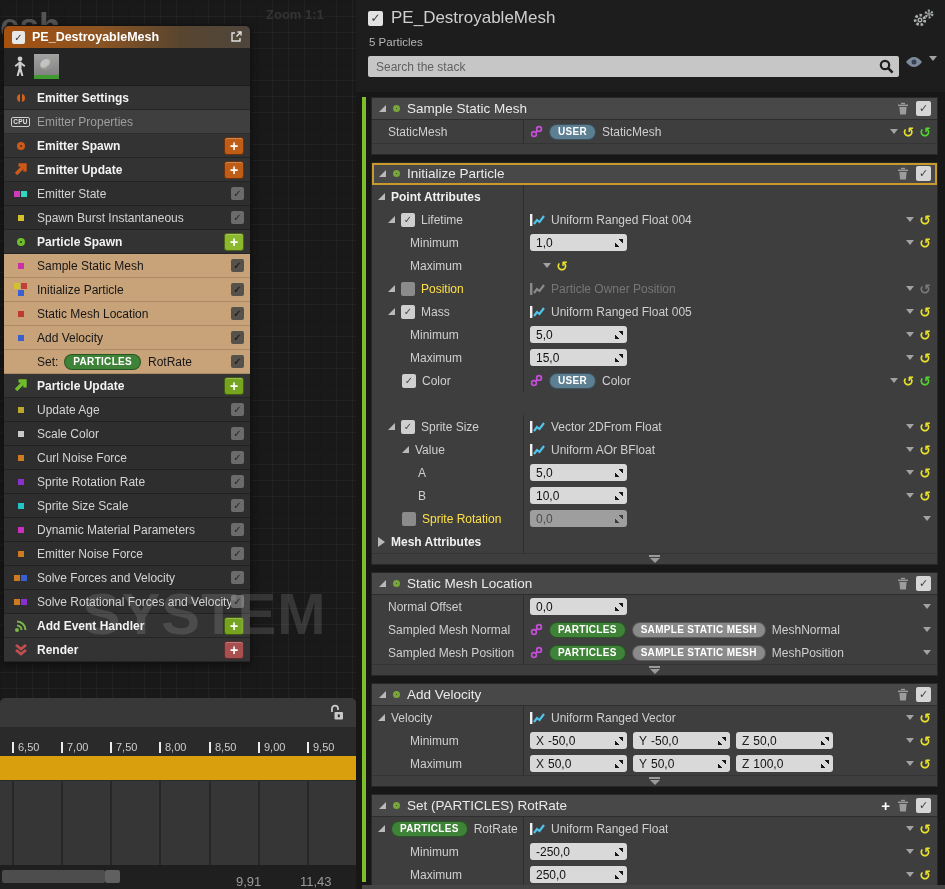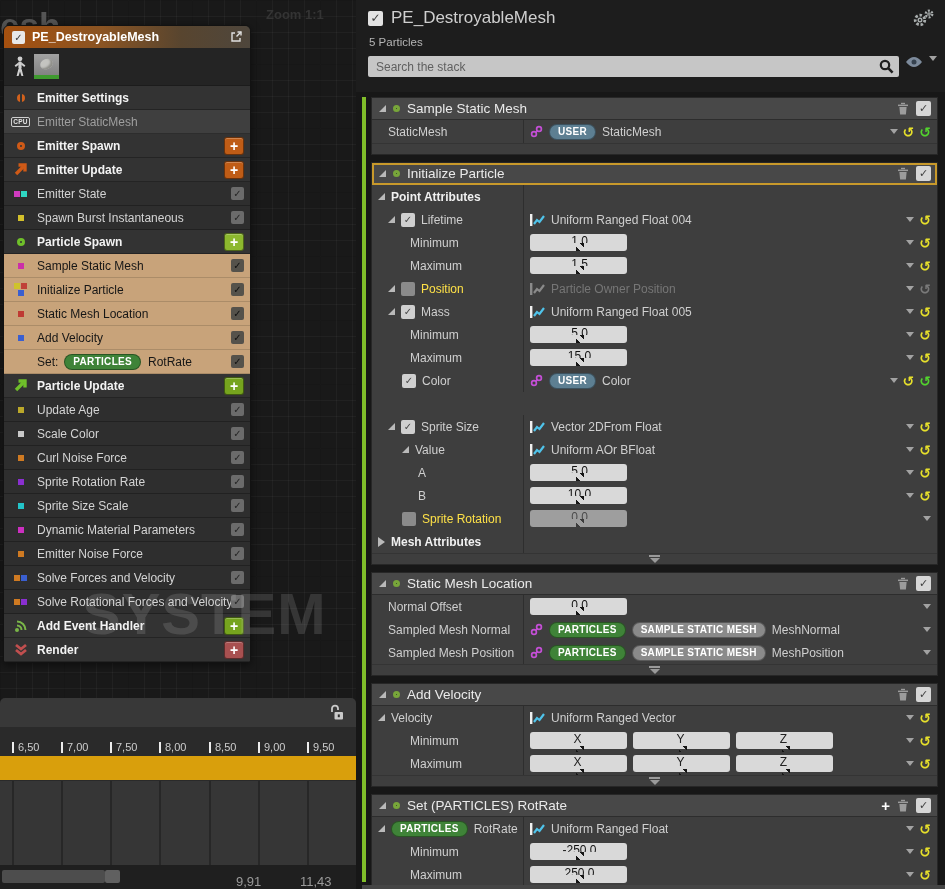--- a/index.html
+++ b/index.html
@@ -120,21 +120,21 @@
   .s-right { width:50px; flex:0 0 50px; display:flex; align-items:center; justify-content:flex-end;
     gap:5px; padding-right:6px; }
   .s-row.subhead { font-weight:bold; color:#f0f0f0; }
   .tri { width:0; height:0; border-left:7px solid transparent; border-bottom:7px solid #b9b9b9; flex:0 0 7px; }
   .tri-r { width:0; height:0; border-top:5px solid transparent; border-bottom:5px solid transparent;
     border-left:7px solid #b9b9b9; flex:0 0 7px; }
   .cb-param { width:14px; height:14px; background:#cfcfcf; color:#454545; font-size:10px; flex:0 0 14px; }
   .cb-off { width:14px; height:14px; background:#8b8b8b; flex:0 0 14px; border-radius:2px; }
 
   .inp { width:97px; height:17px; background:#d9d9d9; border-radius:3px; display:flex;
-    align-items:center; padding:0 4px 0 6px; color:#111; font-size:12px;flex-direction:column; }
+    align-items:center; padding:0 4px 0 6px; color:#111; font-size:12px; }
   .inp .txt { flex:1; white-space:nowrap; overflow:hidden; }
   .inp .axis { color:#222; margin-right:4px; }
   .inp.dis { background:#9e9e9e; color:#4c4c4c; }
   .corner { width:8px; height:8px; flex:0 0 8px;
     background:linear-gradient(45deg,#161616 26%,transparent 27%,transparent 73%,#161616 74%); }
   .inp.dis .corner { background:linear-gradient(45deg,#3c3c3c 26%,transparent 27%,transparent 73%,#3c3c3c 74%); }
 
   .pill { display:inline-flex; align-items:center; border-radius:9px; padding:1px 8px;
     color:#fff; font-size:10px; font-weight:bold; letter-spacing:0.3px; white-space:nowrap;
     border:1px solid rgba(0,0,0,0.35); line-height:12px; }
@@ -192,21 +192,21 @@
             <span class="icn">
               <span class="ring" style="border-color: rgb(210, 97, 28);"></span>
               <span class="ring-gap" style="background: rgb(51, 51, 51);"></span>
             </span>
             <span class="lbl">Emitter Settings</span>
           </div>
           <div class="n-row hl">
             <span class="icn">
               <span class="cpu-box">CPU</span>
             </span>
-            <span class="lbl">Emitter StaticMesh</span>
+            <span class="lbl">Emitter Properties</span>
           </div>
           <div class="n-row bold">
             <span class="icn">
               <span class="ring" style="border-color: rgb(207, 90, 23);"></span>
             </span>
             <span class="lbl">Emitter Spawn</span>
             <span class="n-plus" style="background: rgb(191, 92, 22);">+</span>
           </div>
           <div class="n-row bold">
             <span class="icn">
@@ -594,26 +594,20 @@
               </div>
               <div class="s-right">
                 <span class="chev"></span>
                 <span class="undo" style="color: rgb(230, 223, 43);">↺</span>
               </div>
             </div>
             <div class="s-row">
               <div class="s-label" style="padding-left: 38px;">
                 <span>Maximum</span>
               </div>
-              <div class="s-value">
-                <div class="inp">
-                  <span class="txt">1,5</span>
-                  <span class="corner"></span>
-                </div>
-              </div>
               <div class="s-right">
                 <span class="chev"></span>
                 <span class="undo" style="color: rgb(230, 223, 43);">↺</span>
               </div>
             </div>
             <div class="s-row">
               <div class="s-label muted" style="padding-left: 16px;">
                 <span class="tri"></span>
                 <span class="cb-off"></span>
                 <span>Position</span>

